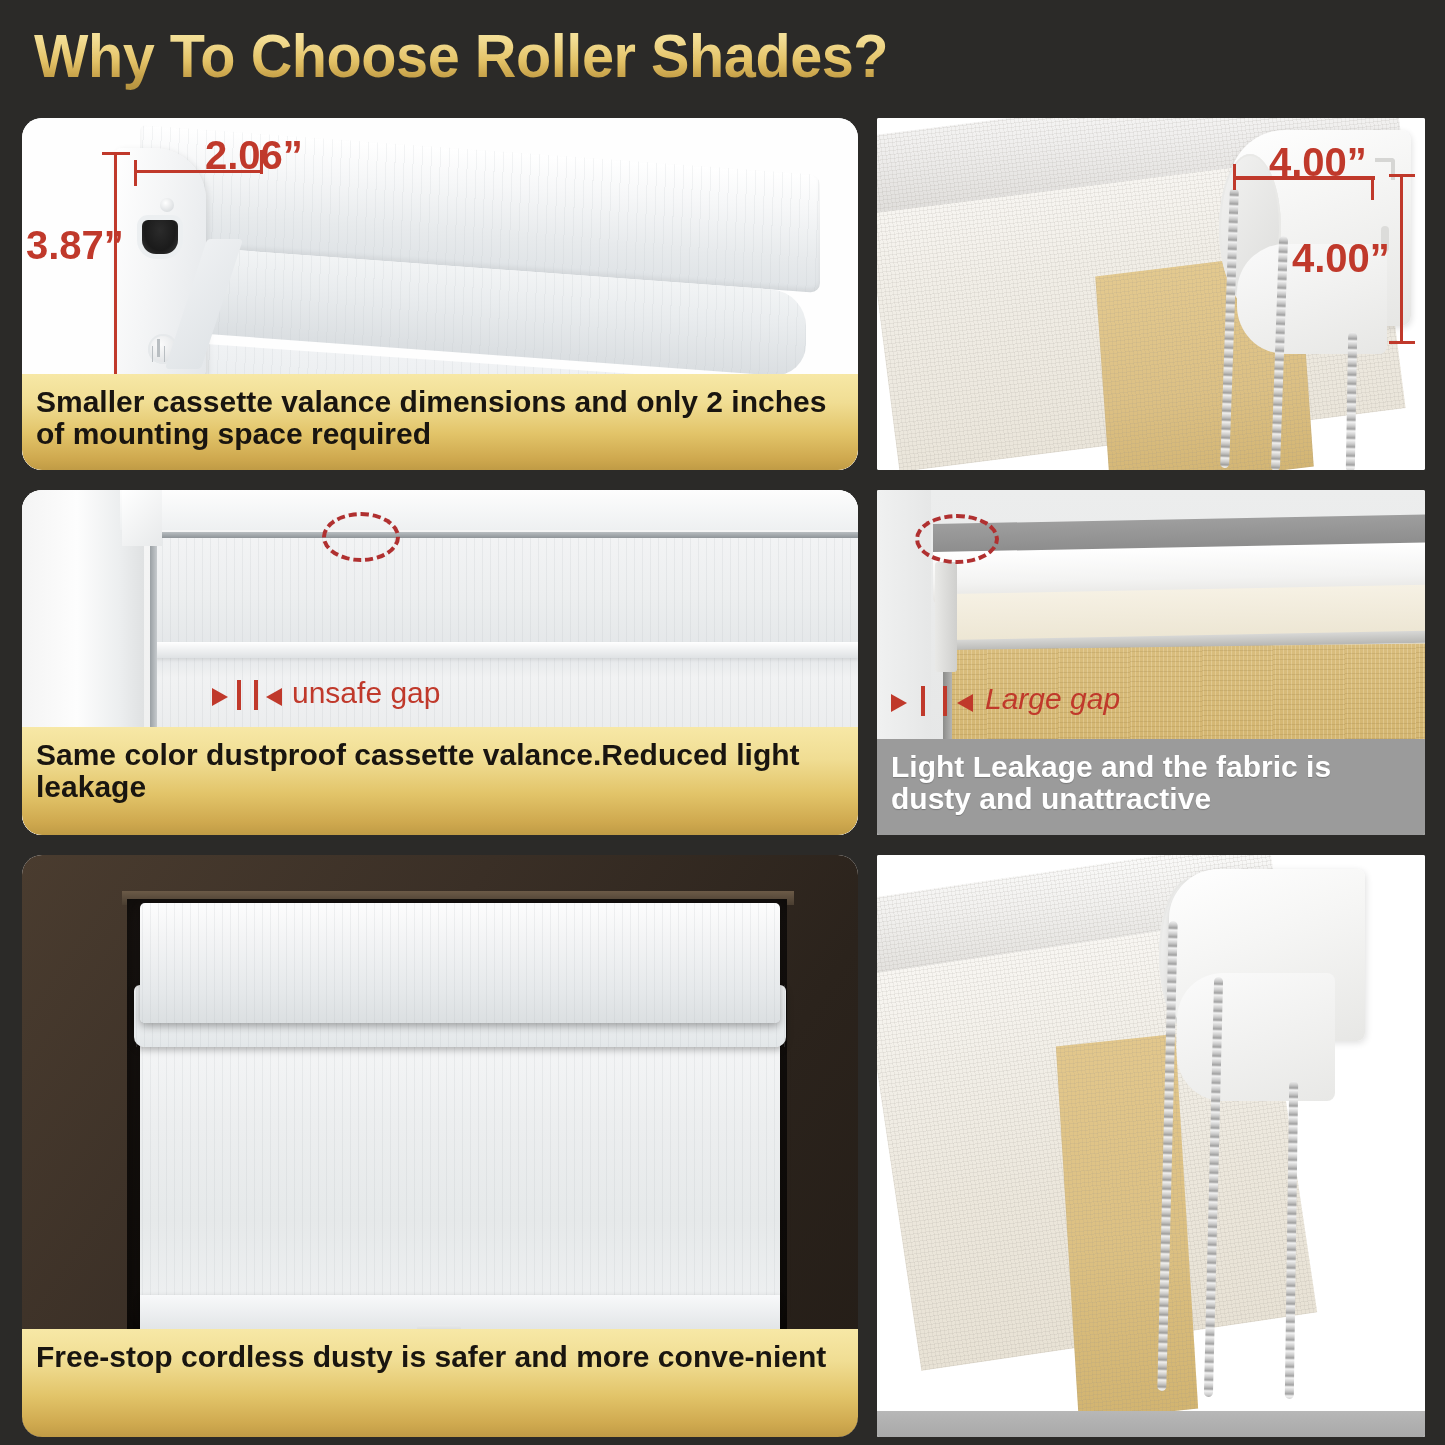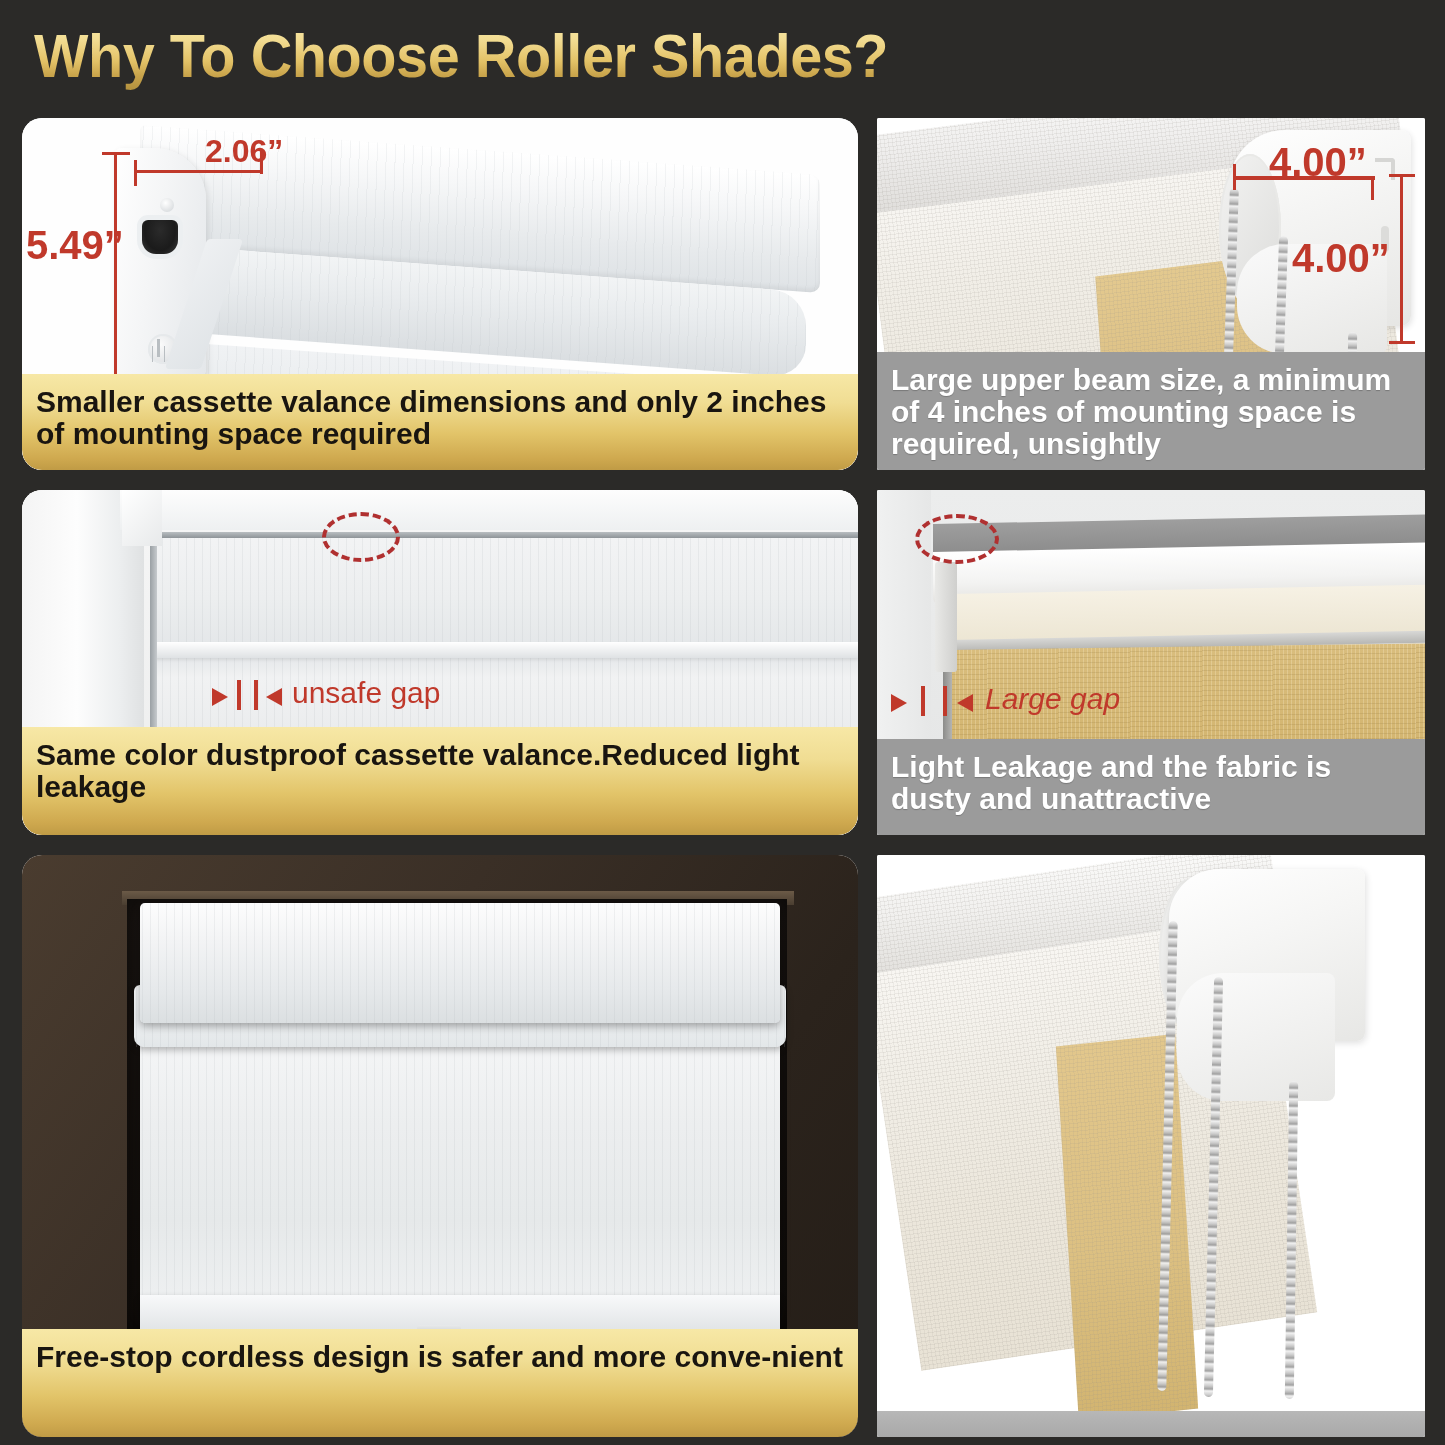--- a/index.html
+++ b/index.html
@@ -408,22 +408,22 @@
         </div>
 
         <div class="rline" style="left:92px; top:34px; width:3px; height:226px;"></div>
         <div class="rline" style="left:80px; top:34px; width:28px; height:3px;"></div>
         <div class="rline" style="left:80px; top:257px; width:28px; height:3px;"></div>
 
         <div class="rline" style="left:112px; top:42px; width:3px; height:26px;"></div>
         <div class="rline" style="left:112px; top:52px; width:128px; height:3px;"></div>
         <div class="rline" style="left:238px; top:32px; width:3px; height:24px;"></div>
 
-        <div class="dim" style="left:183px; top:15px; font-size:32px;">2.06”</div>
-        <div class="dim" style="left:4px; top:105px; font-size:40px;">5.49”</div>
+        <div class="dim" style="left:183px; top:15px; font-size:40px;">2.06”</div>
+        <div class="dim" style="left:4px; top:105px; font-size:40px;">3.87”</div>
       </div>
 
       <div class="cap cap-gold">Smaller cassette valance dimensions and only 2 inches of mounting space required</div>
     </div>
 
     <div class="panel right row1">
       <div class="photo">
         <div class="p2bg"></div>
 
         <div class="p2-tube">
@@ -451,21 +451,20 @@
         <div class="rline" style="left:494px; top:58px; width:3px; height:24px;"></div>
 
         <div class="rline" style="left:523px; top:56px; width:3px; height:170px;"></div>
         <div class="rline" style="left:512px; top:56px; width:26px; height:3px;"></div>
         <div class="rline" style="left:512px; top:223px; width:26px; height:3px;"></div>
 
         <div class="dim" style="left:392px; top:22px; font-size:40px;">4.00”</div>
         <div class="dim" style="left:415px; top:118px; font-size:40px;">4.00”</div>
       </div>
 
-      <div class="cap cap-gray tall">Large upper beam size, a minimum of 4 inches of mounting space is required, unsightly</div>
     </div>
 
     <div class="panel left row2">
       <div class="photo">
         <div class="p3bg"></div>
         <div class="p3-shade">
             <div class="p3-streak"></div>
           </div>
         <div class="p3-rail"></div>
         <div class="p3-topline"></div>
@@ -535,21 +534,21 @@
         <div class="p5-bottombar"></div>
         <div class="p5-grip"></div>
         <div class="p5-head2">
             <div class="p3-streak"></div>
           </div>
         <div class="p5-head">
             <div class="p3-streak"></div>
           </div>
       </div>
 
-      <div class="cap cap-gold tall">Free-stop cordless design is safer and more conve-nient</div>
+      <div class="cap cap-gold tall">Free-stop cordless dusty is safer and more conve-nient</div>
     </div>
 
     <div class="panel right row3">
       <div class="photo">
         <div class="p6bg"></div>
 
         <div class="p6-tube">
             <div class="weave"></div>
           </div>
         <div class="p6-fabric">

